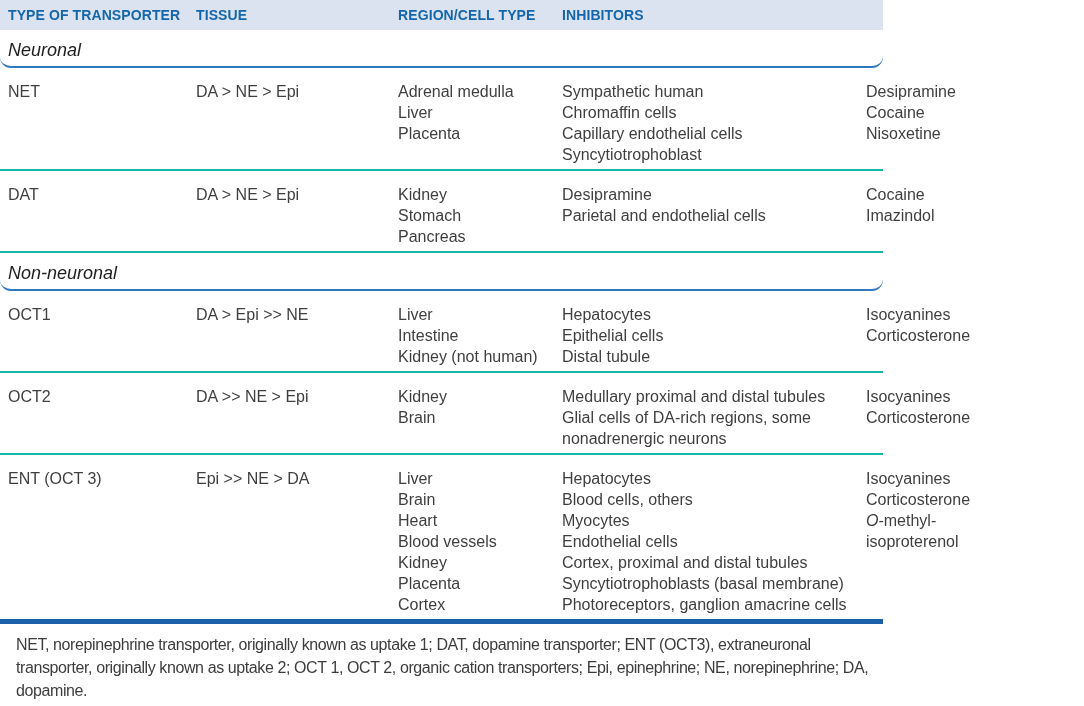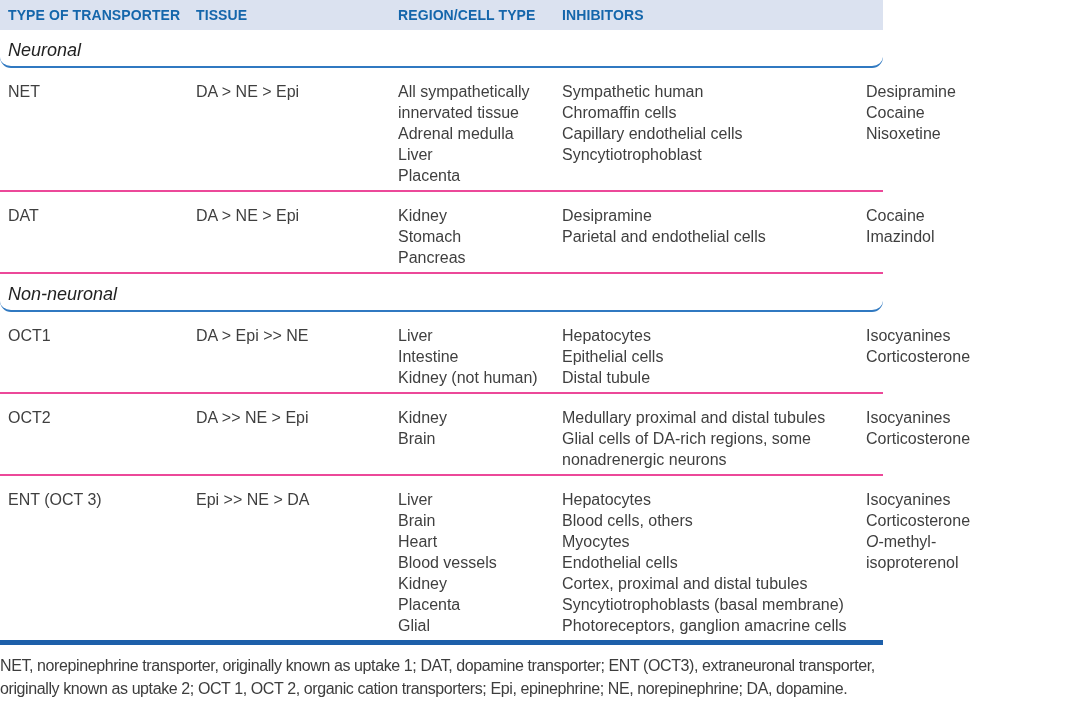--- a/index.html
+++ b/index.html
@@ -38,35 +38,35 @@
   }
   .section-label {
     font-style: italic;
     font-size: 18px;
     line-height: 20px;
     color: #222222;
   }
 
   .data-row {
     padding-top: 13px; padding-bottom: 4px;
-    border-bottom: 2px solid #ec4899;
+    border-bottom: 2px solid #14b8a6;
   }
   .data-row.last { border-bottom: none; }
 
   .cell { font-size: 16px; line-height: 21px; color: #3f3f3f; }
   .cell div { min-height: 21px; }
   .pad-r { padding-right: 10px; }
 
   .thick-rule {
     height: 5px;
     background: #1d5fa9;
   }
 
   .footnote {
-    margin: 9px 8px 0 0;
+    margin: 9px 8px 0 16px;
     font-size: 16px;
     line-height: 23px;
     letter-spacing: -0.4px;
     color: #3d3d3d;
   }
 
   .it { font-style: italic; }
 </style>
 </head>
 <body>
@@ -85,21 +85,20 @@
   </div>
 
   <div class="grid data-row">
     <div class="cell">
         <div>NET</div>
       </div>
     <div class="cell">
         <div>DA &gt; NE &gt; Epi</div>
       </div>
     <div class="cell pad-r">
-      <div>All sympathetically innervated tissue</div>
       <div>Adrenal medulla</div>
       <div>Liver</div>
       <div>Placenta</div>
     </div>
     <div class="cell pad-r">
       <div>Sympathetic human</div>
       <div>Chromaffin cells</div>
       <div>Capillary endothelial cells</div>
       <div>Syncytiotrophoblast</div>
     </div>
@@ -187,21 +186,21 @@
     <div class="cell">
         <div>Epi &gt;&gt; NE &gt; DA</div>
       </div>
     <div class="cell pad-r">
       <div>Liver</div>
       <div>Brain</div>
       <div>Heart</div>
       <div>Blood vessels</div>
       <div>Kidney</div>
       <div>Placenta</div>
-      <div>Glial</div>
+      <div>Cortex</div>
     </div>
     <div class="cell pad-r">
       <div>Hepatocytes</div>
       <div>Blood cells, others</div>
       <div>Myocytes</div>
       <div>Endothelial cells</div>
       <div>Cortex, proximal and distal tubules</div>
       <div>Syncytiotrophoblasts (basal membrane)</div>
       <div>Photoreceptors, ganglion amacrine cells</div>
     </div>

